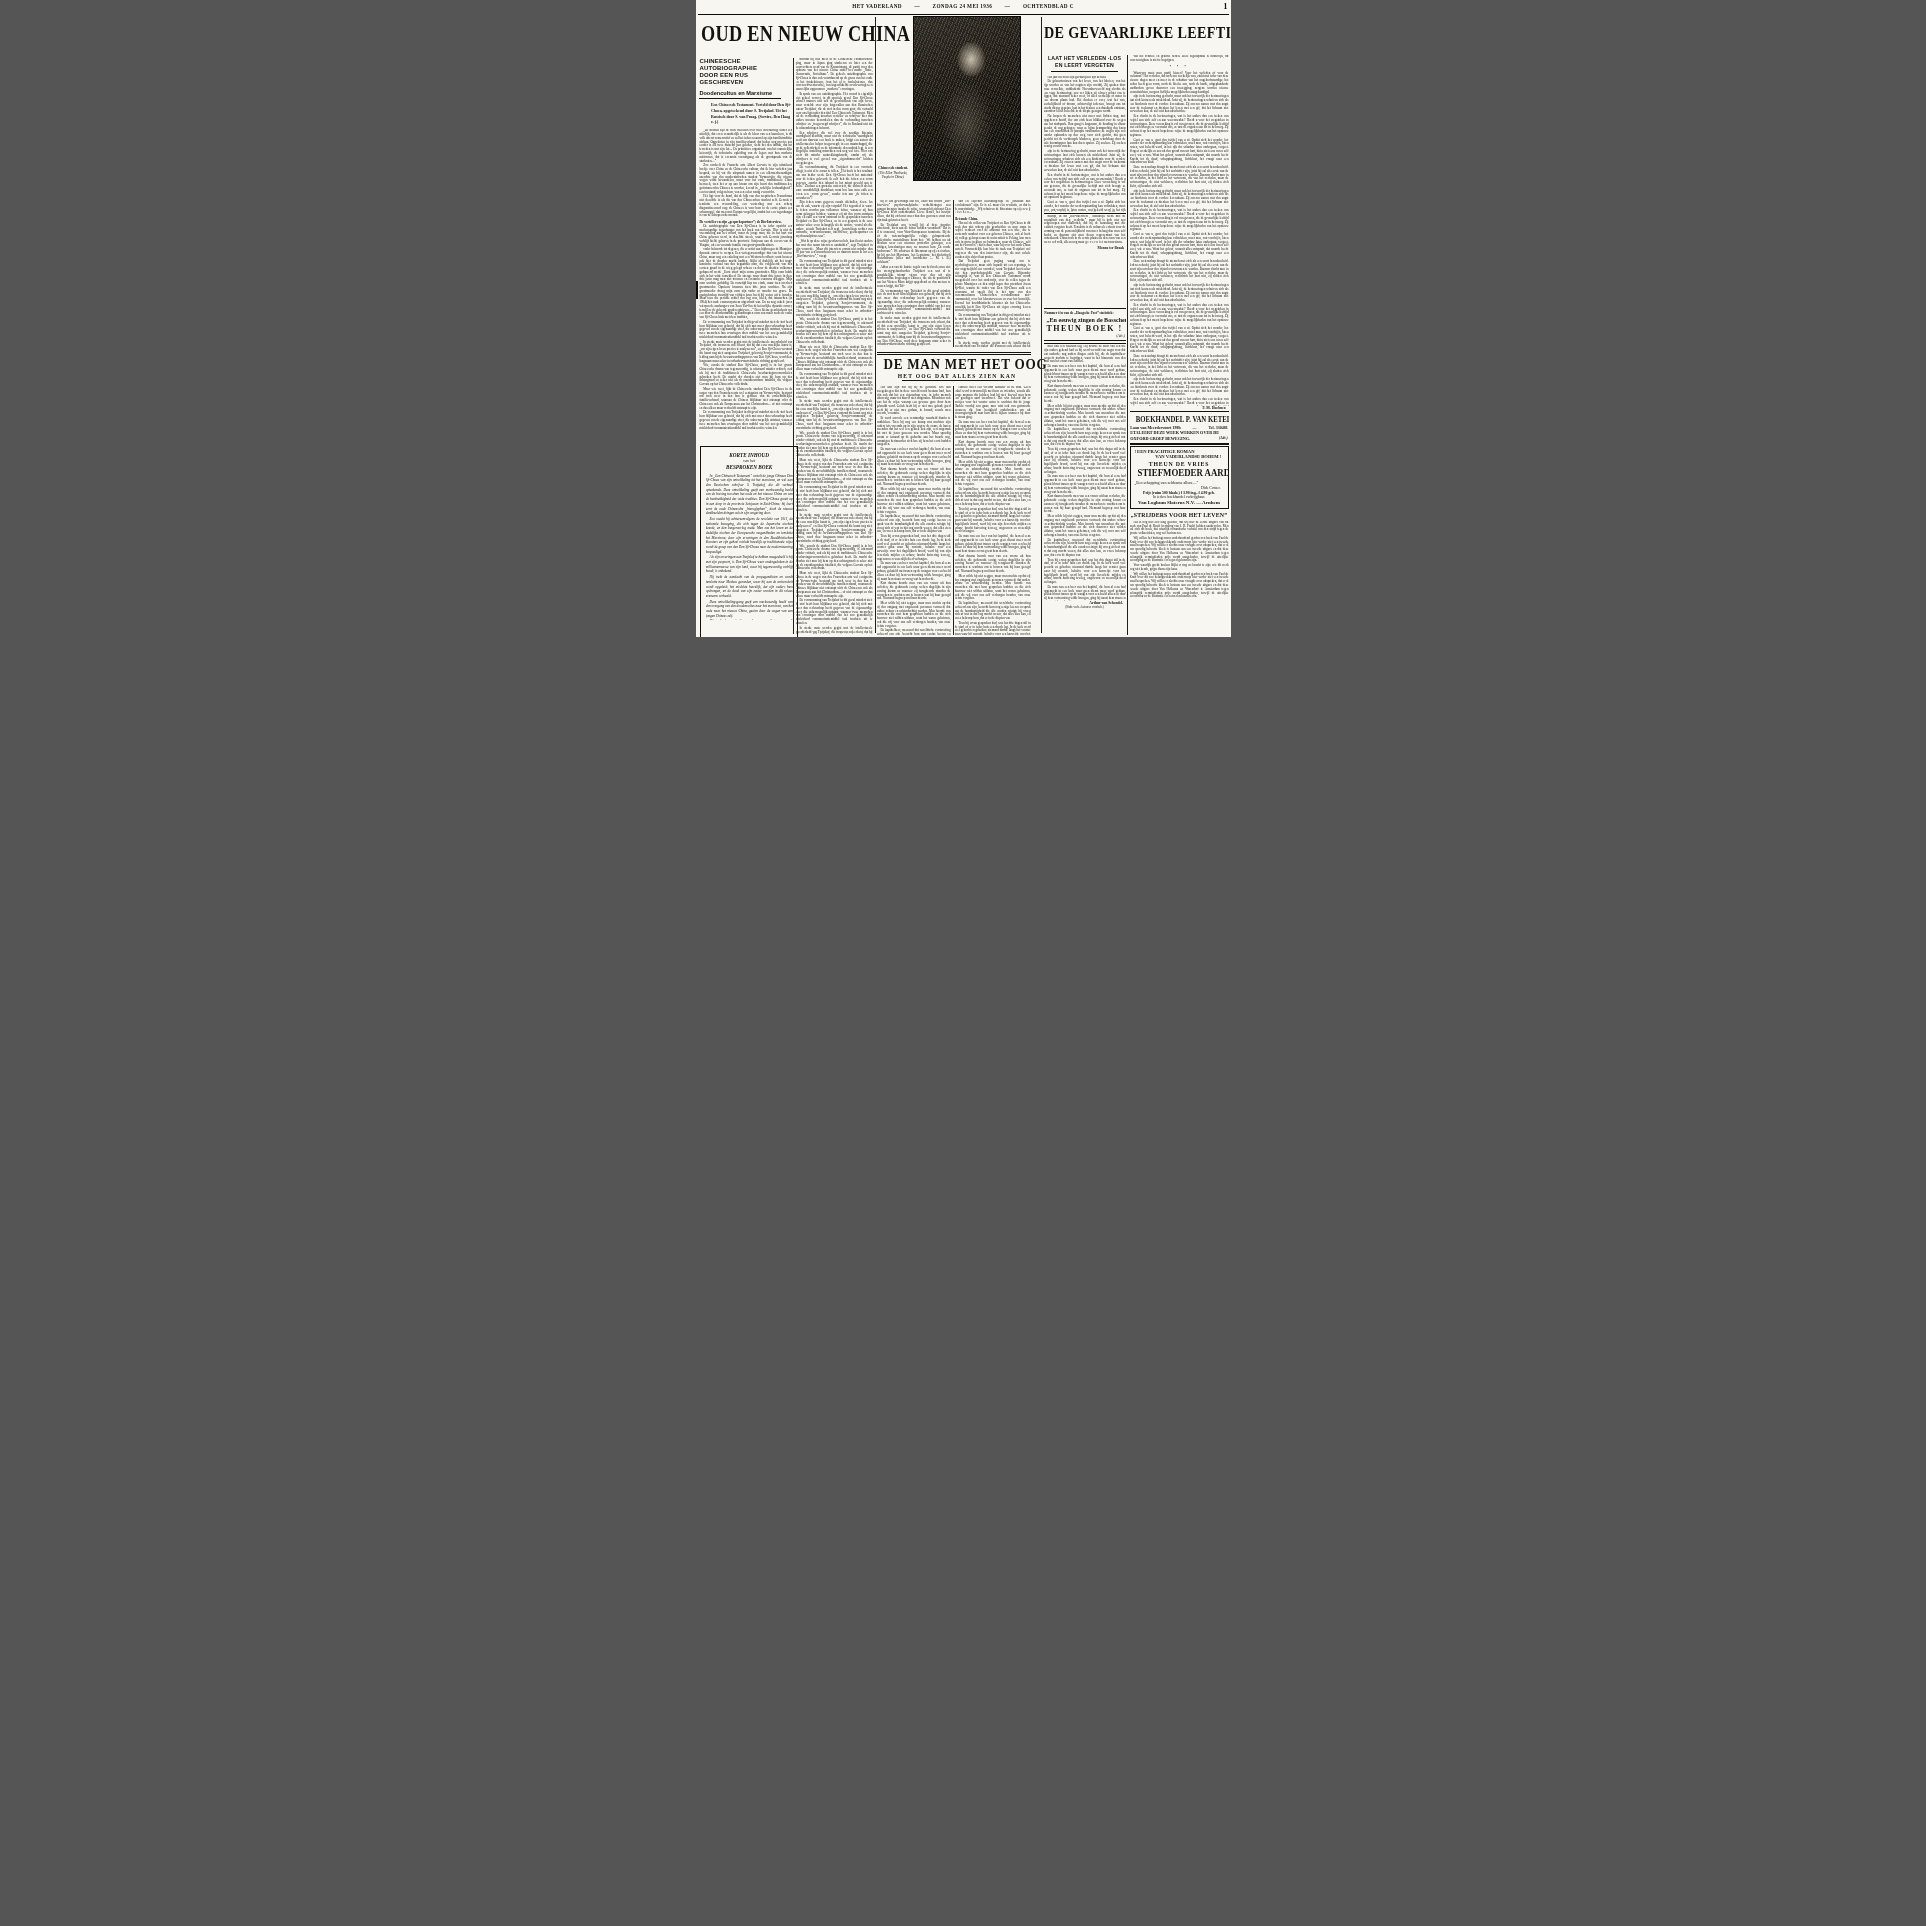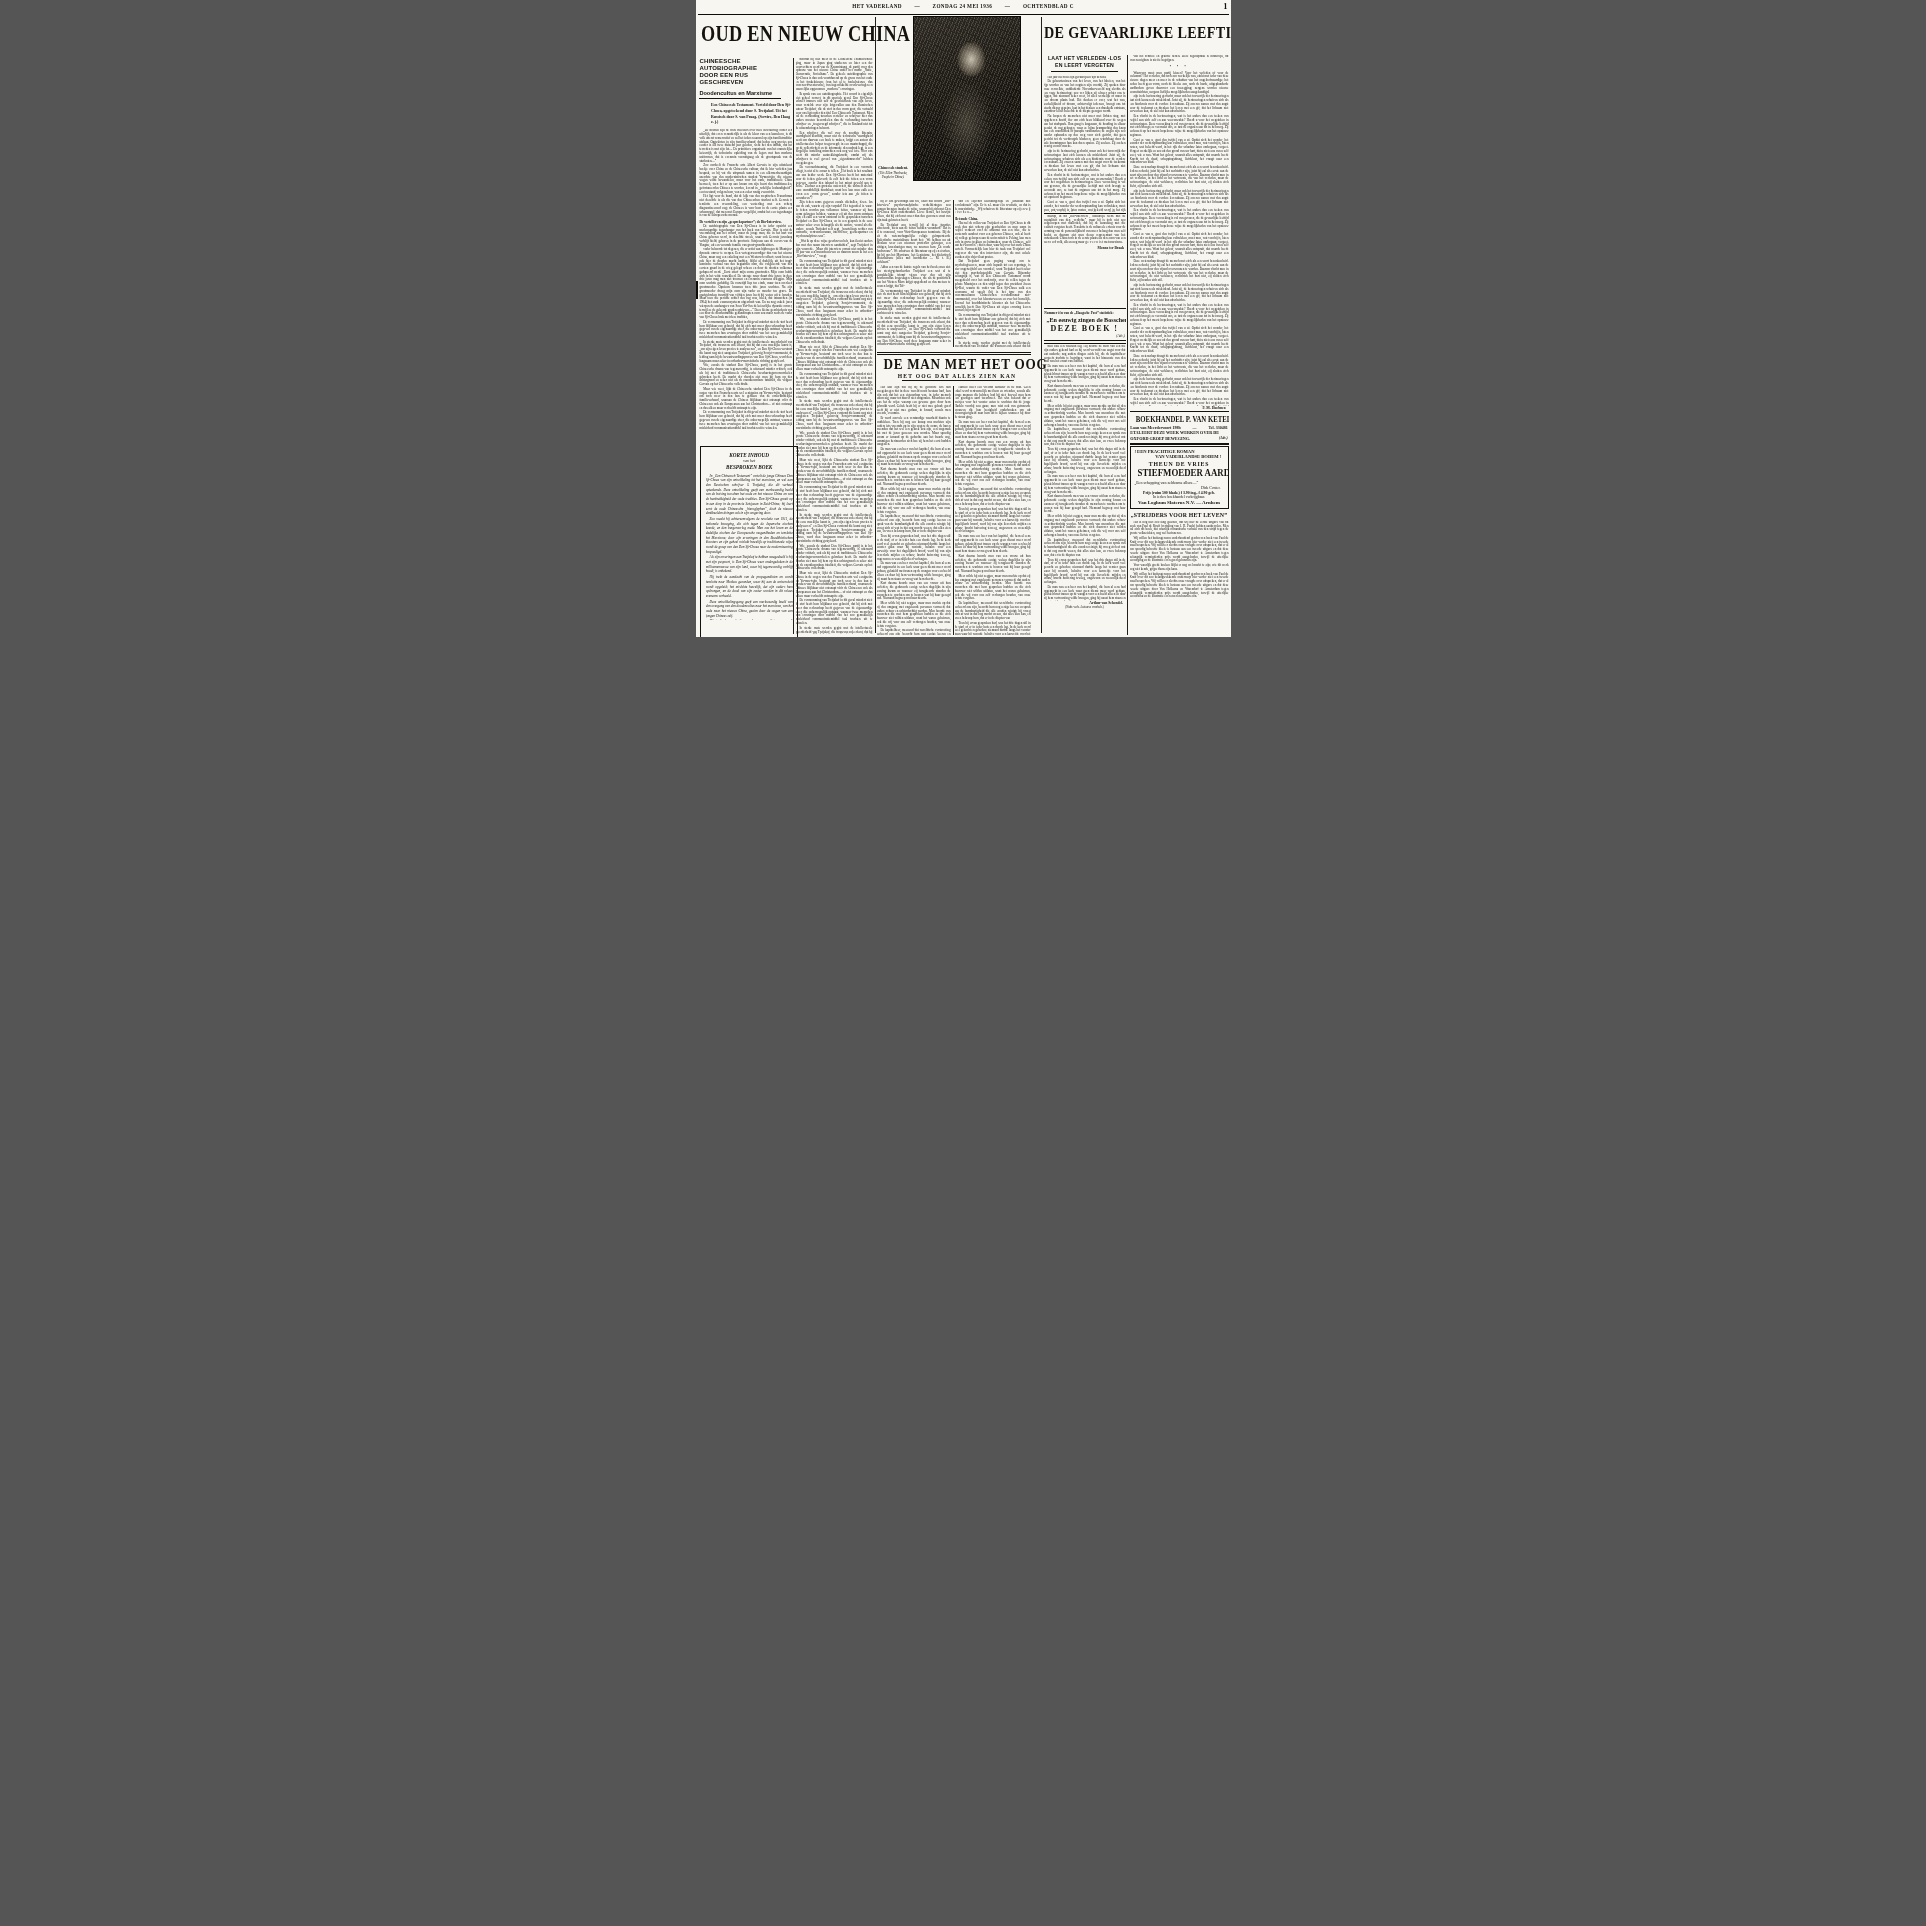--- a/index.html
+++ b/index.html
@@ -232,21 +232,21 @@
       </div>
     <div class="hrule"></div>
     <div class="flowcol" style="height:92px;">
         <p>daarop, in dit „Bio-Interview”, natuurlijk reeds met de mentaliteit van den „verlichte”, maar hij is toch niet zoo volgeloopen met dialectiek, dat hij de aanraking met die realiteit vergeten heeft. Tenslotte is de cultureele erfenis voor de vorming van de persoonlijkheid van meer belang dan men zelf denkt; en daarom ziet men dezen representant van het ontwakende China toch in de eerste plaats als den zoon van een zeer o u d volk, alleen nog maar g e v e r n i s t met marxisme.</p>
         <p class="sig">Menno ter Braak</p>
       </div>
     <div class="hrule"></div>
     <div class="ad-mb">
       <div class="l1">Nummer één van de „Haagsche Post” statistiek:</div>
       <div class="l2">„En eeuwig zingen de Bosschen”</div>
-      <div class="l3">DEZE BOEK !</div>
+      <div class="l3">THEUN BOEK !</div>
       <div class="adv">(Adv.)</div>
     </div>
     <div class="drule"></div>
     <div class="flowcol" style="height:256px;">
         <p>dien blik een waanzin lag. Hij hoorde de stem van een die zijn ouders gekend had en hij werd vervuld van angst voor dat wat naderde; nog andere dingen zeide hij, die de kapittelheer vergeefs trachtte te begrijpen, want in het binnenste van den man was het zwart van zonden.</p>
         <p>De man was een heer van het kapittel, die hem al eens had opgemerkt in een kerk waar geen dienst meer werd gedaan, geknield met tranen op de wangen voor een beeld alleen en daar bij hem vertroosting wilde brengen, ging hij naast hem staan en vroeg wat hem deerde.</p>
         <p>Kort daarna hoorde men van een vrouw uit hun verleden, die gedurende eenige weken dagelijks in zijn woning kwam en wanneer zij terugkeerde stonden de menschen te wachten om te hooren wat hij haar gezegd had. Niemand begreep wat haar deerde.</p>
         <p>Meer wilde hij niet zeggen, maar men merkte op dat zij den omgang met ongekende personen vermeed; dat andere schuw en achterdochtig werden. Men hoorde van menschen die met hem gesproken hadden en die zich daarover niet wilden uitlaten, want het waren geheimen, ook die wij voor ons zelf verborgen houden, van onze liefste vergeten.</p>
         <p>De kapittelheer, meenend dat wereldsche verstrooiing verkeerd zou zijn, bezocht hem nog eenige keeren en sprak van de barmhartigheid die alle zonden reinigt; hij vroeg zich af wat in dat oog mocht wezen, dat alles zien kan, en vrees bekroop hem, dat er in de diepten van</p>
         <p>Toen hij ervan gesproken had, was het drie dagen stil in de stad, of er in ieder huis een doode lag. In de kerk werd veel gezucht en gebeden; niemand durfde langs het venster gaan waar hij woonde, behalve voor een karweitje voor het dagelijksch brood, werd hij van zijn lieverlede mijden en schuw, bracht huivering teweeg, ongewoon en wezenlijk deed verlangen.</p>

